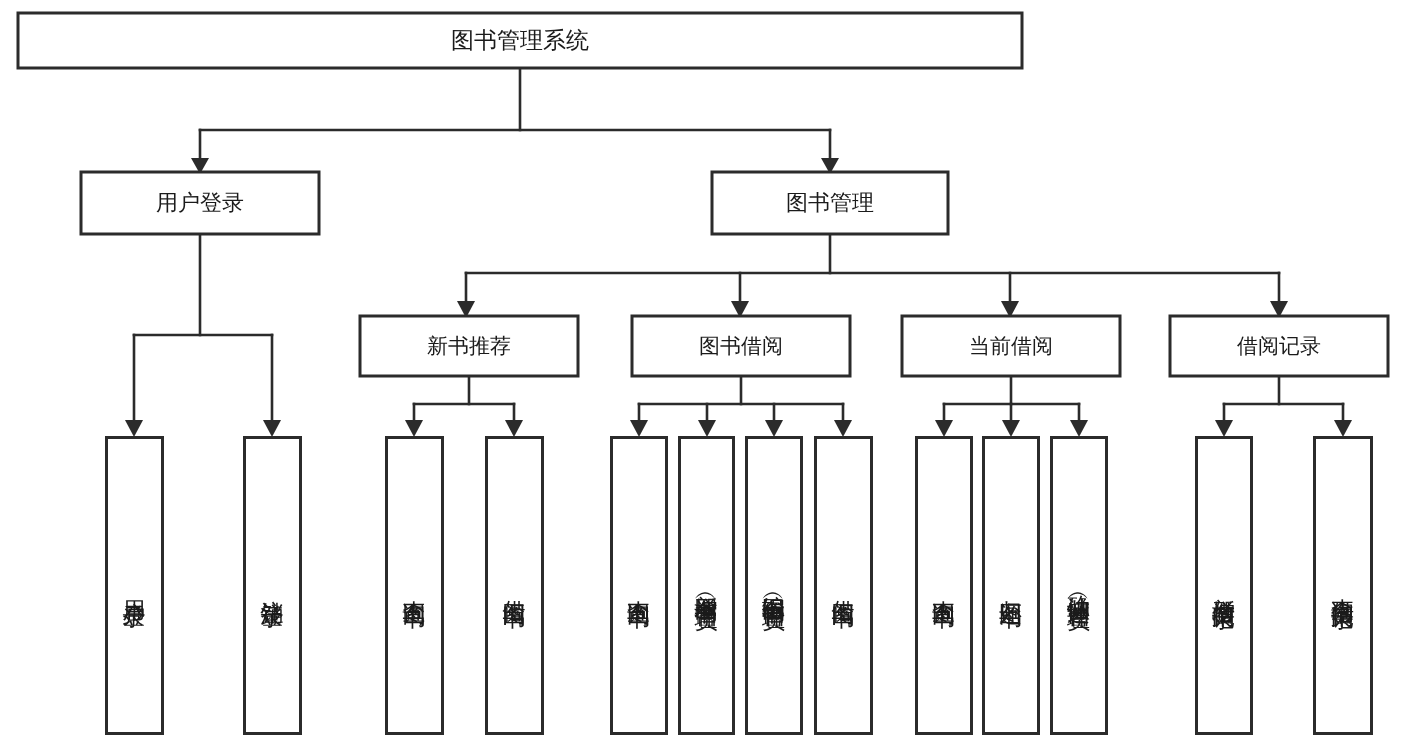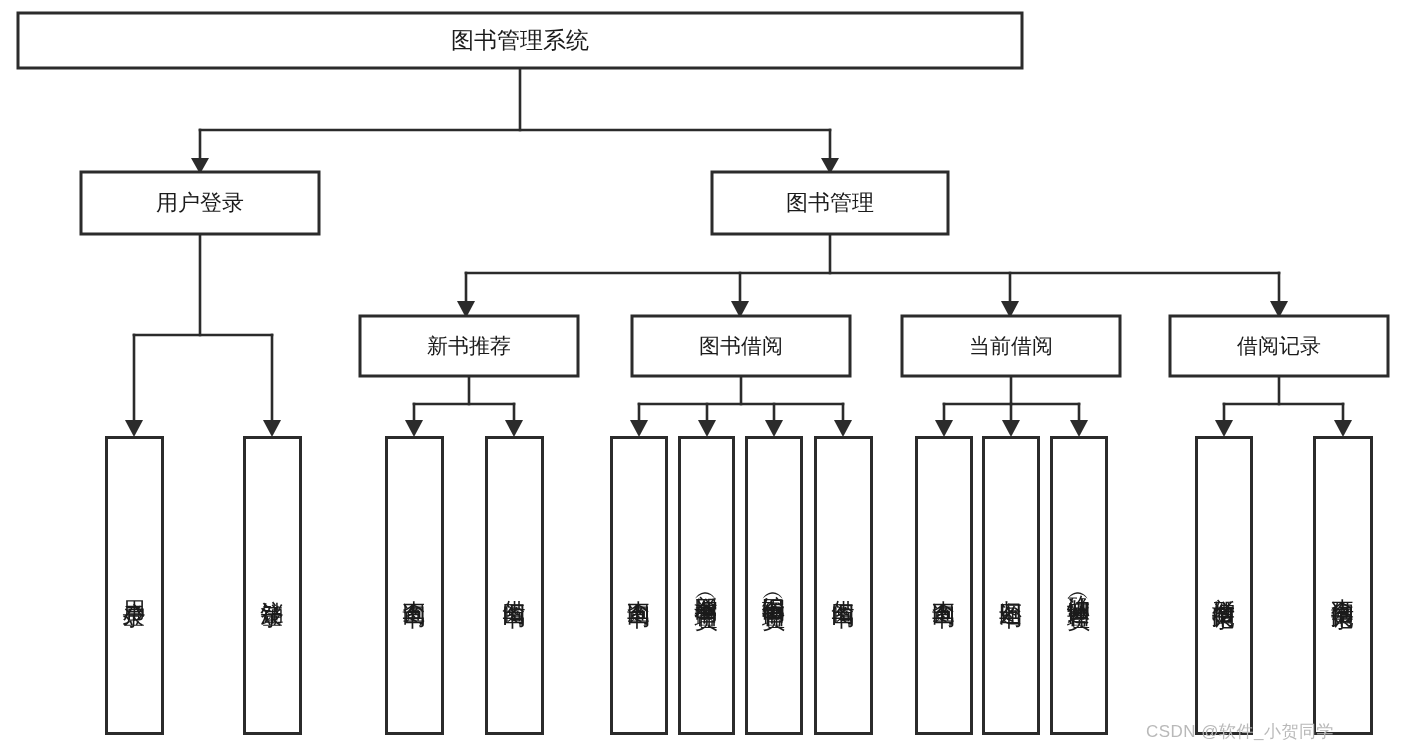--- a/index.html
+++ b/index.html
@@ -193,14 +193,13 @@
         <span class="leaf-text">确认归还（管理员）</span>
       </div>
       <div class="leaf-box" style="left: 1195px; top: 436px; width: 58px; height: 299px;">
         <span class="leaf-text">新增借阅记录</span>
       </div>
       <div class="leaf-box" style="left: 1313px; top: 436px; width: 60px; height: 299px;">
         <span class="leaf-text">查询借阅记录</span>
       </div>
     </div>
 
-  <div class="watermark">CSDN @软件_小贺同学</div>
 </div>
 
 </body></html>

